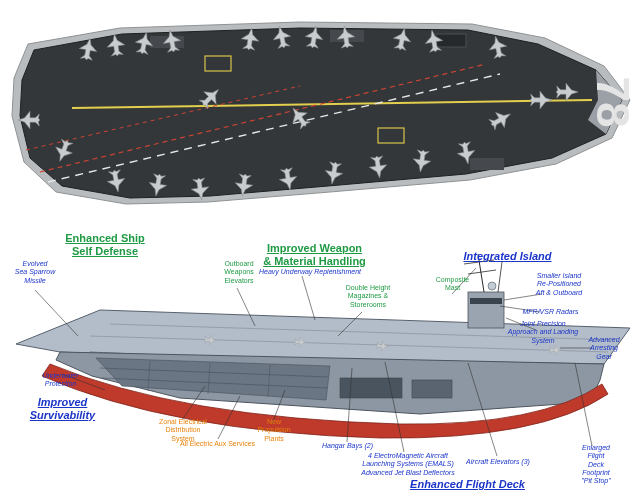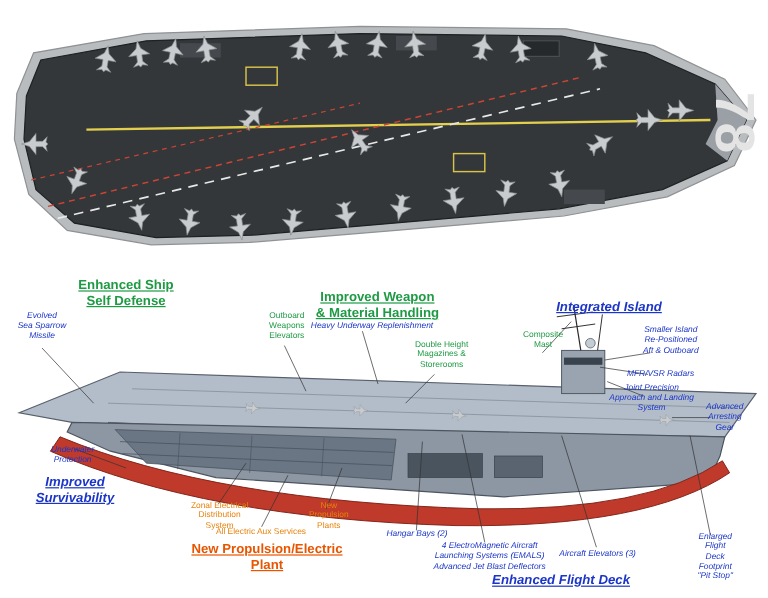--- a/index.html
+++ b/index.html
@@ -150,22 +150,20 @@
       </g>
     </svg>
 
     <div class="label heading green" style="left:40px; top:4px; width:130px;">Enhanced Ship
 Self Defense</div>
     <div class="label heading green" style="left:237px; top:2px; width:155px;margin-top:12px;">Improved Weapon
 &amp; Material Handling</div>
     <div class="label heading blue" style="left:440px; top:22px; width:135px;">Integrated Island</div>
     <div class="label heading blue" style="left:5px; top:168px; width:115px;">Improved
 Survivability</div>
-    <div class="label heading redorange" style="left:120px; top:224px; width:205px;">New Propulsion/Electric
-Plant</div>
     <div class="label heading blue" style="left:340px; top:250px; width:185px;text-align:right;">Enhanced Flight Deck</div>
 
     <div class="label blue" style="left:5px; top:32px; width:60px;">Evolved
 Sea Sparrow
 Missile</div>
     <div class="label green" style="left:208px; top:32px; width:62px;">Outboard
 Weapons
 Elevators</div>
     <div class="label blue" style="left:250px; top:40px; width:120px;">Heavy Underway Replenishment</div>
     <div class="label green" style="left:330px; top:56px; width:76px;">Double Height

